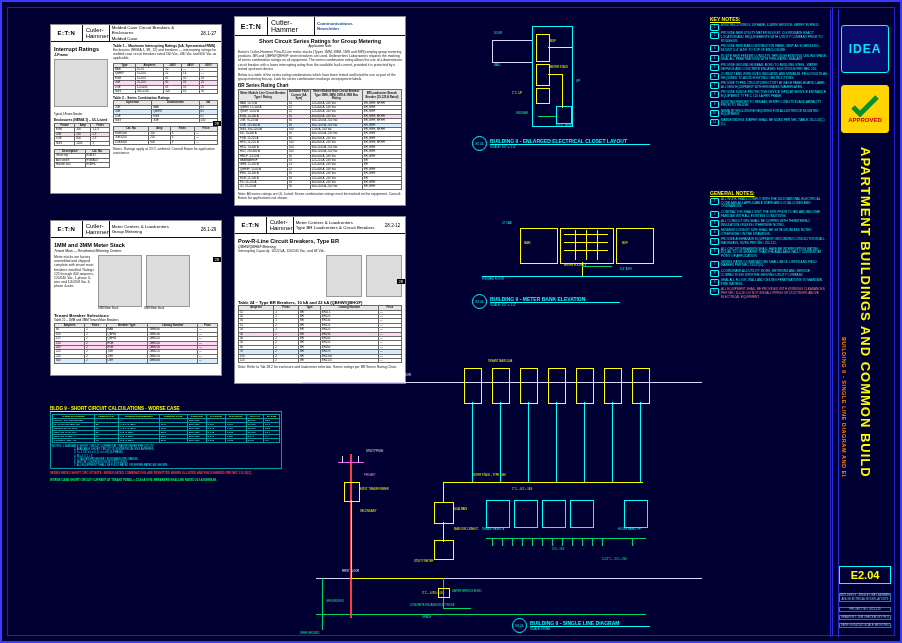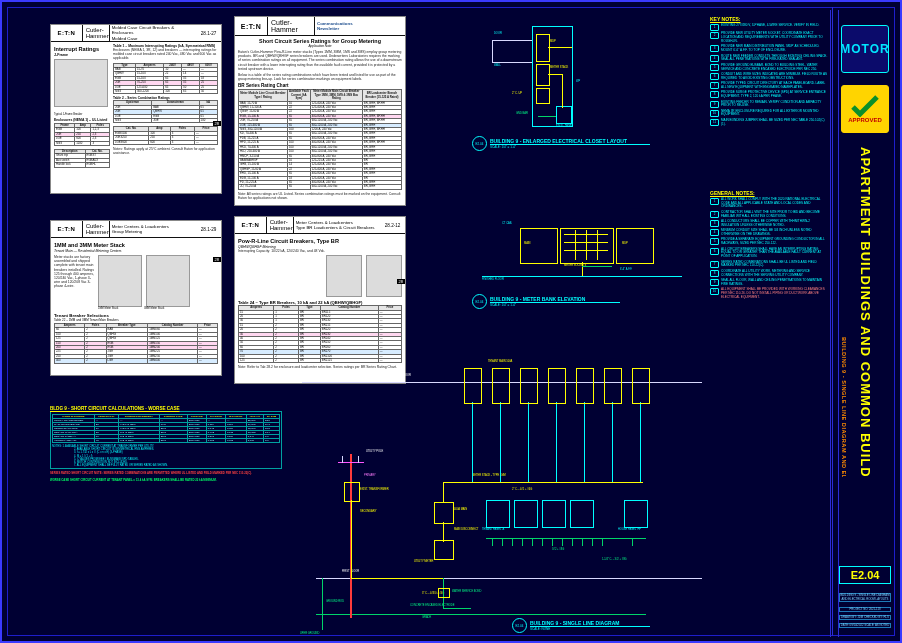--- a/index.html
+++ b/index.html
@@ -956,21 +956,21 @@
       </div>
     <div class="noteline" style="color:#ff8080">
         <div class="num">10</div>
         <div class="ntxt">ALL EQUIPMENT SHALL BE PROVIDED WITH WORKING CLEARANCES PER NEC 110.26. DO NOT INSTALL PIPING OR DUCTWORK ABOVE ELECTRICAL EQUIPMENT.</div>
       </div>
   </div>
 
   <div class="titlestrip">
 
     <div class="seal" style="top:18px;background:#0b0b6b;">
-      <span style="color:#00e5ff;font-size:12px;font-weight:bold;letter-spacing:1px;">MOTOR</span>
+      <span style="color:#00e5ff;font-size:12px;font-weight:bold;letter-spacing:1px;">IDEA</span>
     </div>
 
     <div class="seal" style="top:78px;background:#ffd400;border-color:#ffd400;flex-direction:column;">
       <svg width="28" height="22" viewBox="0 0 28 22">
         <path d="M2 12 L9 19 L26 2" stroke="#0a8f2a" stroke-width="5" fill="none"></path>
       </svg>
       <span style="color:#c00000;font-size:6px;font-weight:bold;">APPROVED</span>
     </div>
 
     <div style="position:absolute;left:0;top:140px;width:62px;height:330px;overflow:hidden;">

